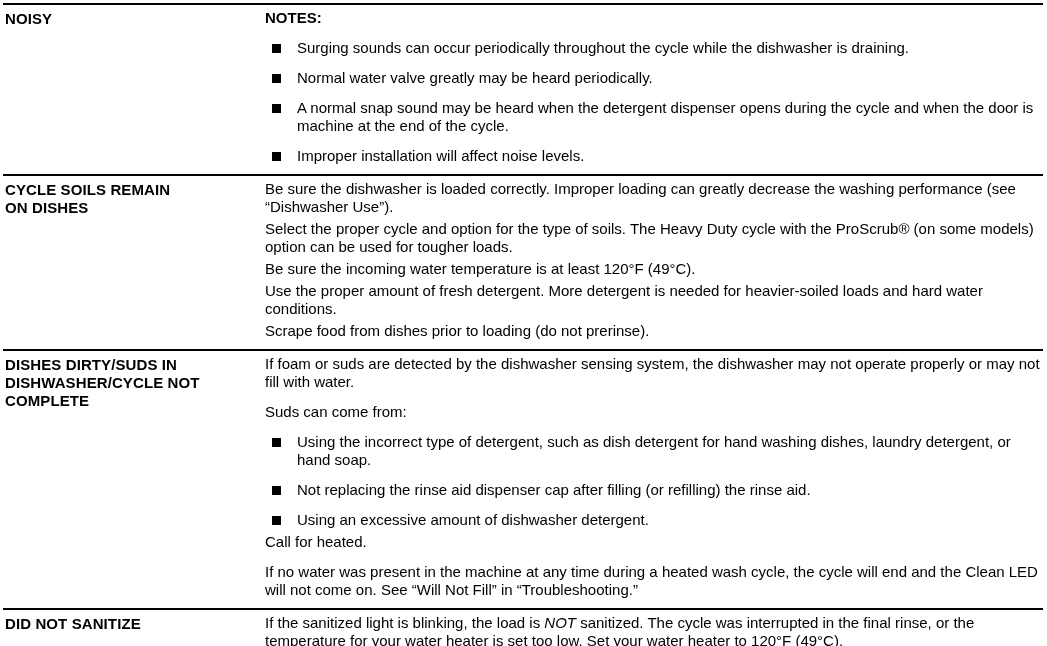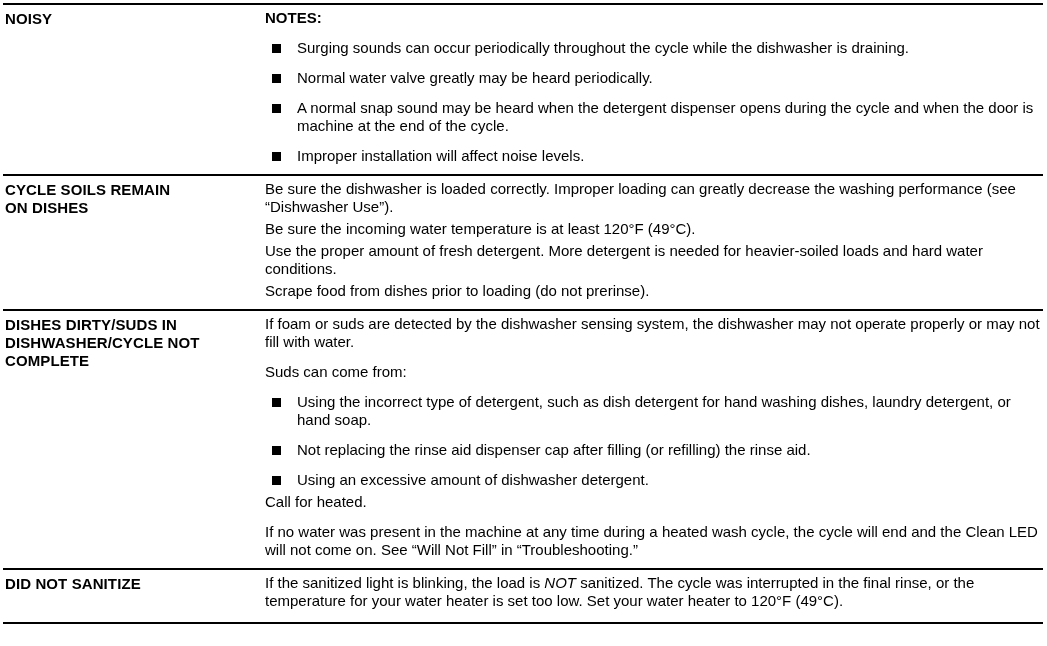--- a/index.html
+++ b/index.html
@@ -97,20 +97,21 @@
           </div>
         </div>
       </div>
       <div class="row">
         <div class="col-left">
           <div class="problem-label">CYCLE SOILS REMAIN
 ON DISHES</div>
         </div>
         <div class="col-right">
           <div class="para">Be sure the dishwasher is loaded correctly. Improper loading can greatly decrease the washing performance (see “Dishwasher Use”).</div>
+          <div class="para">Select the proper cycle and option for the type of soils. The Heavy Duty cycle with the ProScrub® (on some models) option can be used for tougher loads.</div>
           <div class="para">Be sure the incoming water temperature is at least 120°F (49°C).</div>
           <div class="para">Use the proper amount of fresh detergent. More detergent is needed for heavier-soiled loads and hard water conditions.</div>
           <div class="para">Scrape food from dishes prior to loading (do not prerinse).</div>
         </div>
       </div>
       <div class="row">
         <div class="col-left">
           <div class="problem-label">DISHES DIRTY/SUDS IN
 DISHWASHER/CYCLE NOT
 COMPLETE</div>

